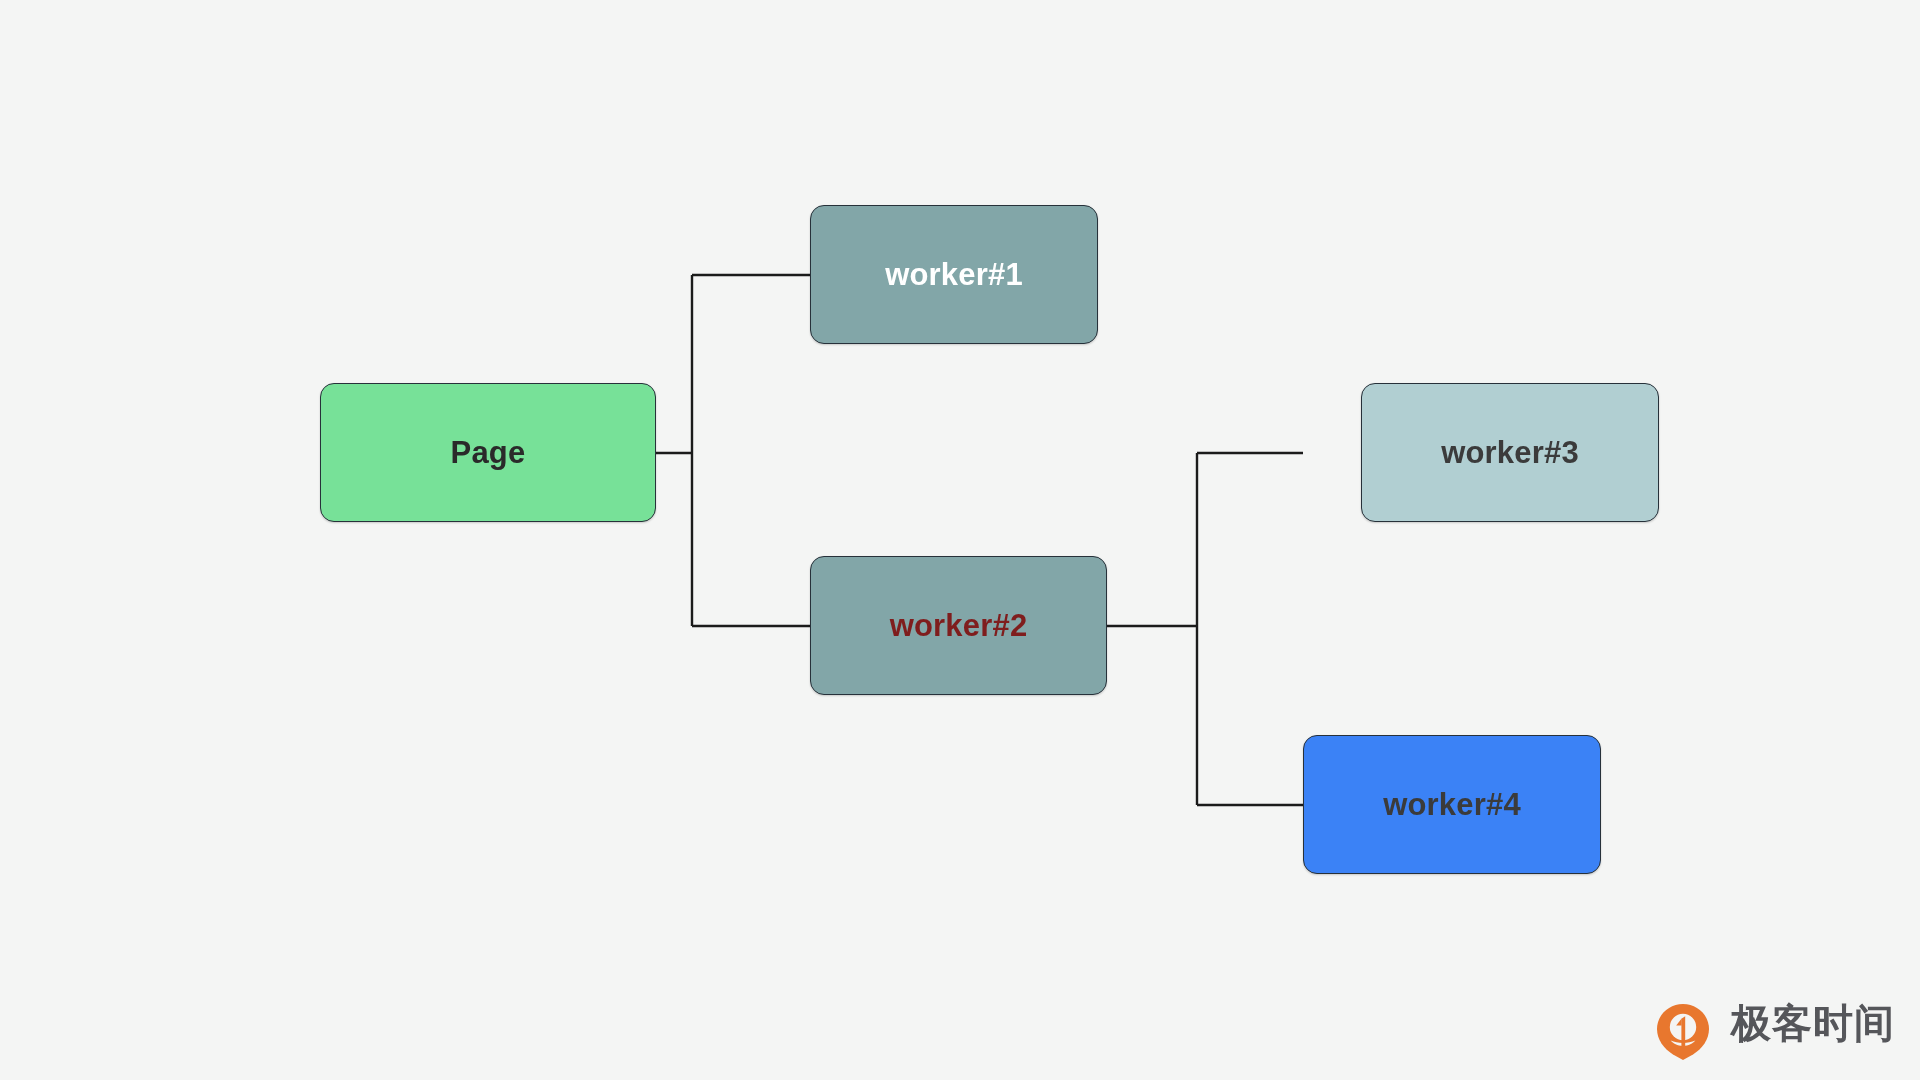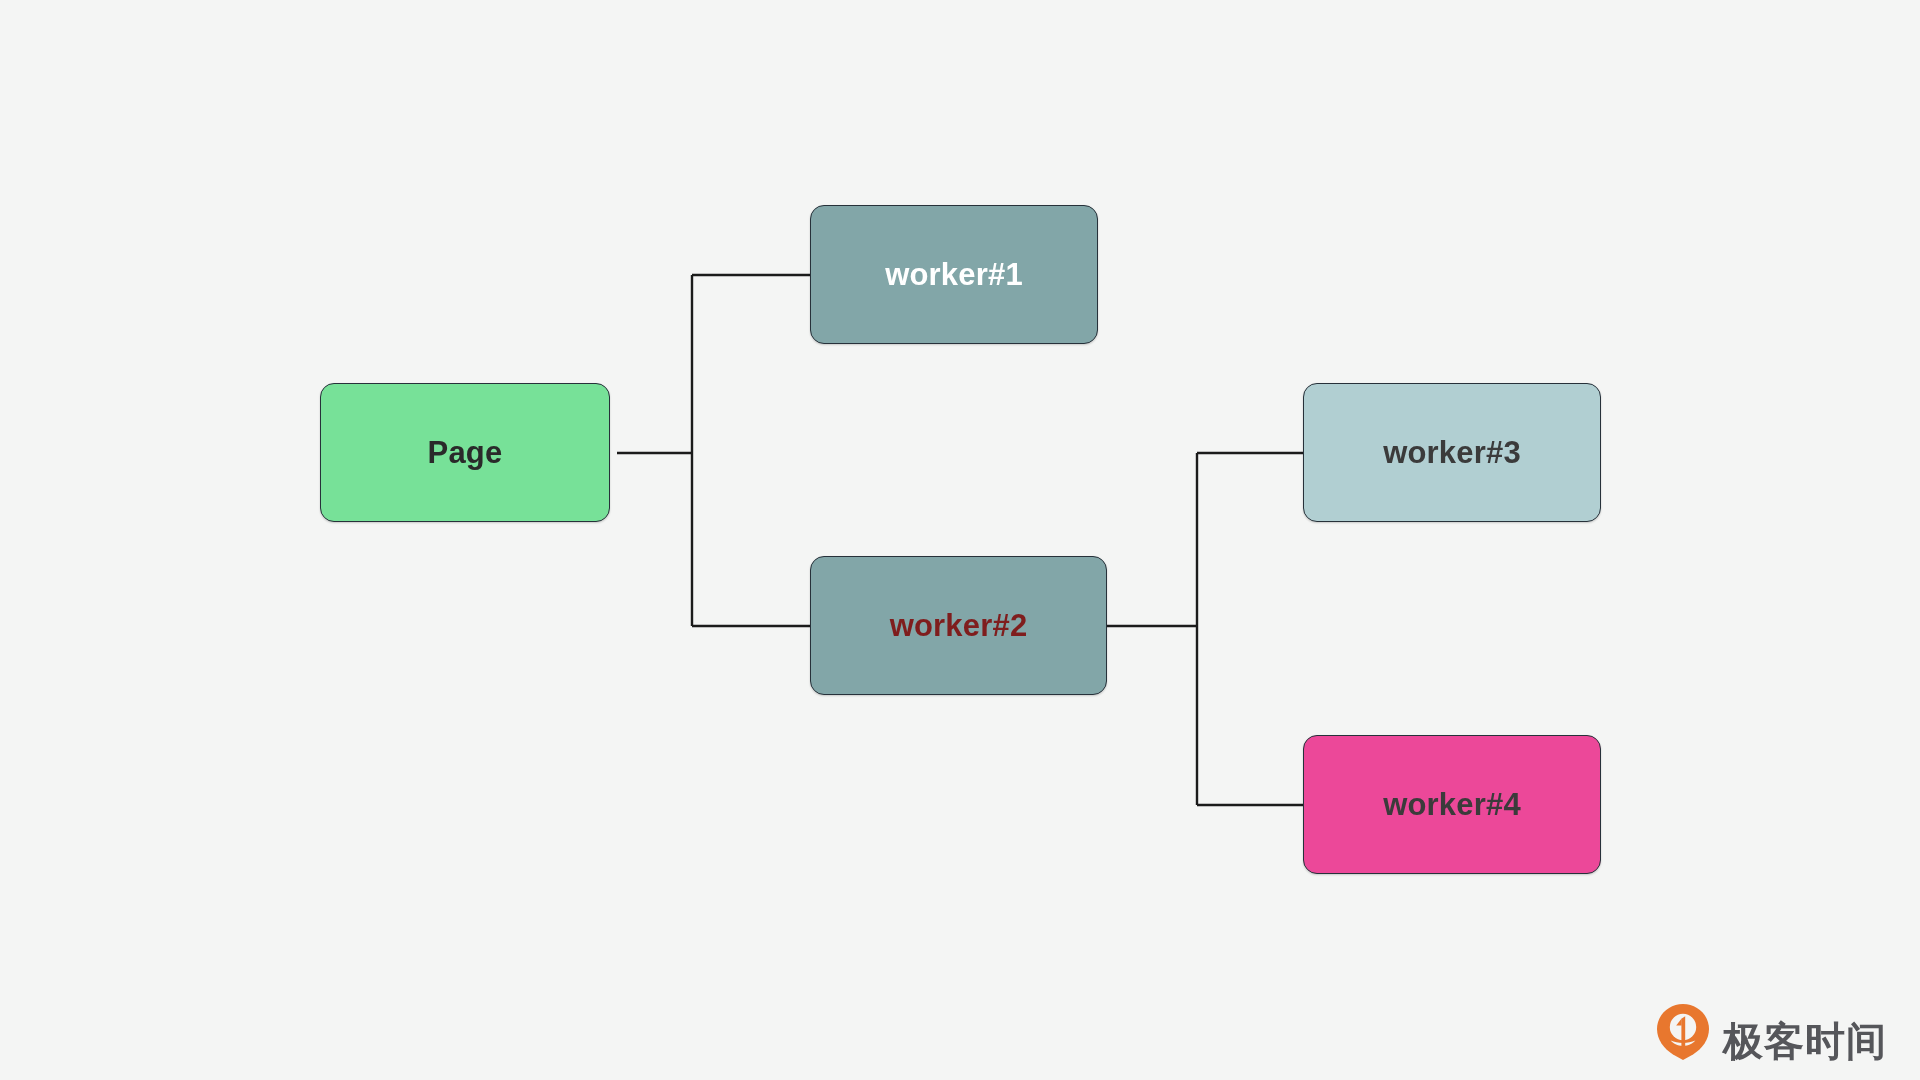--- a/index.html
+++ b/index.html
@@ -49,21 +49,21 @@
     font-weight: bold;
     letter-spacing: 0.2px;
     white-space: nowrap;
     user-select: none;
   }
 
   
   #node-page {
     left: 320px;
     top: 383px;
-    width: 290px;
+    width: 336px;
     height: 139px;
     background: #77e198;
   }
   #node-page .node-label { color: #2a2a2a; }
 
   #node-worker1 {
     left: 810px;
     top: 205px;
     width: 288px;
     height: 139px;
@@ -74,45 +74,45 @@
   #node-worker2 {
     left: 810px;
     top: 556px;
     width: 297px;
     height: 139px;
     background: #82a6a8;
   }
   #node-worker2 .node-label { color: #7f1d1d; }
 
   #node-worker3 {
-    left: 1303px;
+    left: 1361px;
     top: 383px;
     width: 298px;
     height: 139px;
     background: #b1cfd2;
   }
   #node-worker3 .node-label { color: #3b3b3b; }
 
   #node-worker4 {
     left: 1303px;
     top: 735px;
     width: 298px;
     height: 139px;
-    background: #ec4899;
+    background: #3b82f6;
   }
   #node-worker4 .node-label { color: #3b3b3b; }
 
   
   #brand-logo {
     position: absolute;
     left: 1655px;
     top: 1003px;
     display: flex;
-    align-items: flex-end;
-    gap: 12px;
+    align-items: flex-start;
+    gap: 20px;
   }
   #brand-mark {
     width: 56px;
     height: 58px;
     flex: 0 0 auto;
   }
   #brand-text {
     font-size: 40px;
     font-weight: bold;
     color: #55565a;

